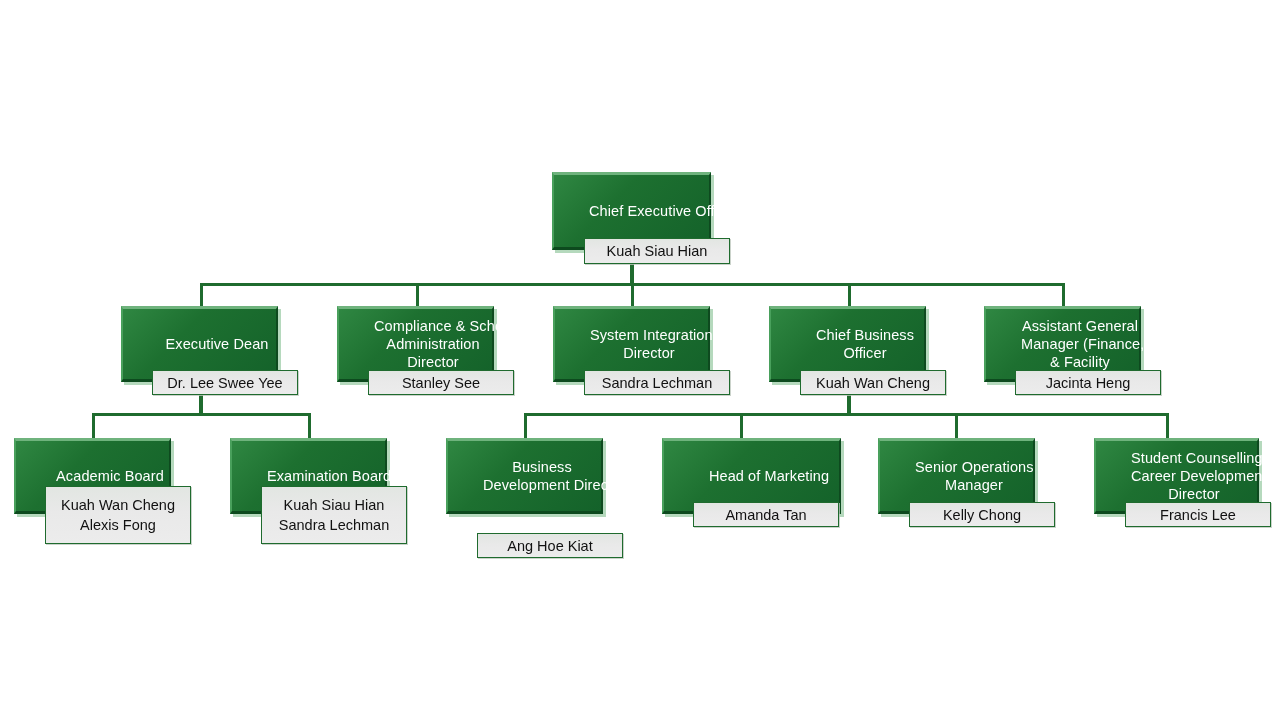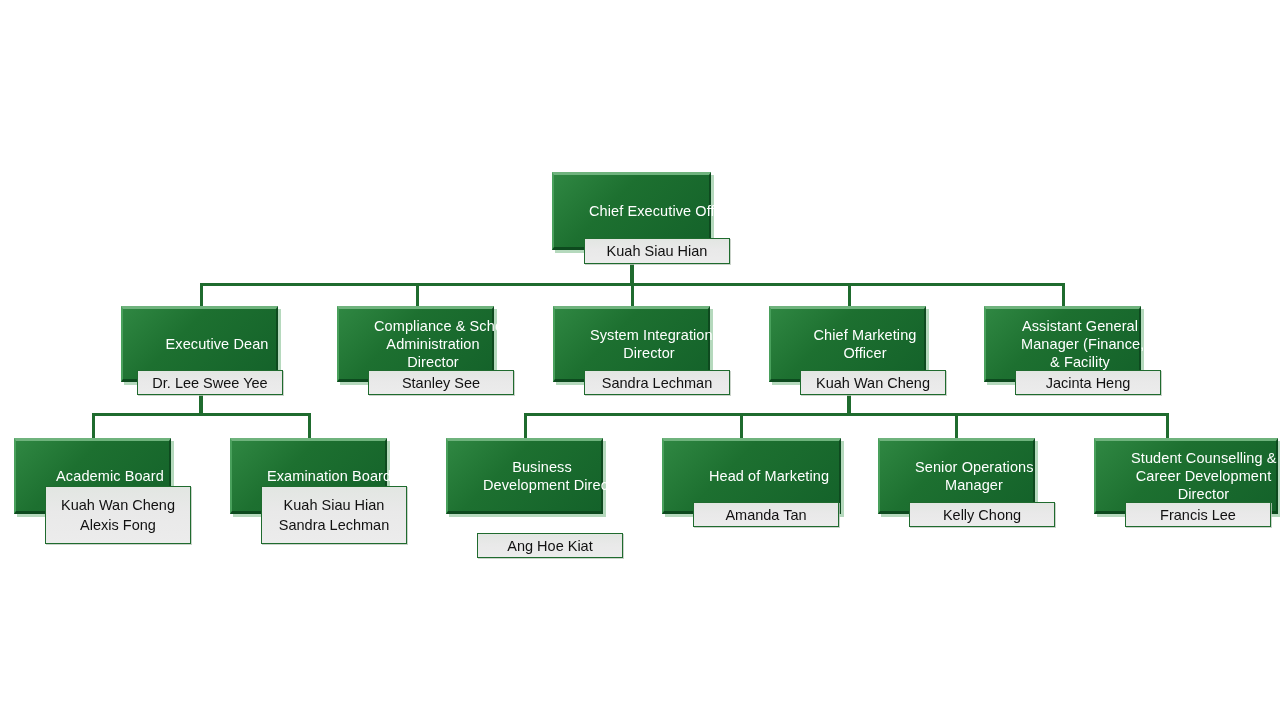--- a/index.html
+++ b/index.html
@@ -113,21 +113,21 @@
     </div>
     <div class="plate" style="left:32px; top:66px; width:146px; height:26px;">
       <span class="nm">Kuah Siau Hian</span>
     </div>
   </div>
 
   <div class="node" style="left:121px; top:306px;">
     <div class="box" style="width:157px; height:76px;">
       <span class="title-txt">Executive Dean</span>
     </div>
-    <div class="plate" style="left:16px; top:64px; width:146px; height:25px;">
+    <div class="plate" style="left:31px; top:64px; width:146px; height:25px;">
       <span class="nm">Dr. Lee Swee Yee</span>
     </div>
   </div>
 
   <div class="node" style="left:337px; top:306px;">
     <div class="box" style="width:157px; height:76px;">
       <span class="title-txt">
         <span>Compliance &amp; School</span><br>
         <span>Administration</span><br>
         <span>Director</span>
@@ -146,21 +146,21 @@
       </span>
     </div>
     <div class="plate" style="left:31px; top:64px; width:146px; height:25px;">
       <span class="nm">Sandra Lechman</span>
     </div>
   </div>
 
   <div class="node" style="left:769px; top:306px;">
     <div class="box" style="width:157px; height:76px;">
       <span class="title-txt">
-        <span>Chief Marketing</span><br>
+        <span>Chief Business</span><br>
         <span>Officer</span>
       </span>
     </div>
     <div class="plate" style="left:31px; top:64px; width:146px; height:25px;">
       <span class="nm">Kuah Wan Cheng</span>
     </div>
   </div>
 
   <div class="node" style="left:984px; top:306px;">
     <div class="box" style="width:157px; height:76px;">
@@ -222,21 +222,21 @@
         <span>Senior Operations</span><br>
         <span>Manager</span>
       </span>
     </div>
     <div class="plate" style="left:31px; top:64px; width:146px; height:25px;">
       <span class="nm">Kelly Chong</span>
     </div>
   </div>
 
   <div class="node" style="left:1094px; top:438px;">
-    <div class="box" style="width:184px; height:76px;">
+    <div class="box" style="width:165px; height:76px;">
       <span class="title-txt">
         <span>Student Counselling &amp;</span><br>
         <span>Career Development</span><br>
         <span>Director</span>
       </span>
     </div>
     <div class="plate" style="left:31px; top:64px; width:146px; height:25px;">
       <span class="nm">Francis Lee</span>
     </div>
   </div>

